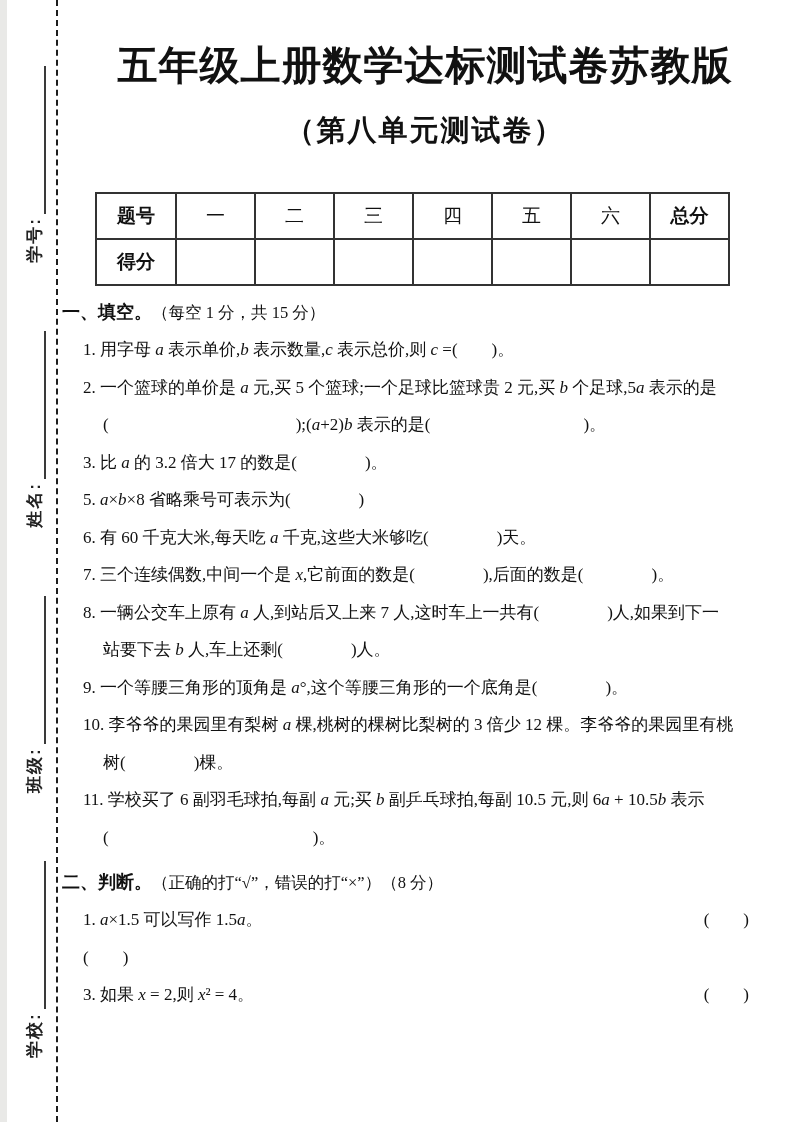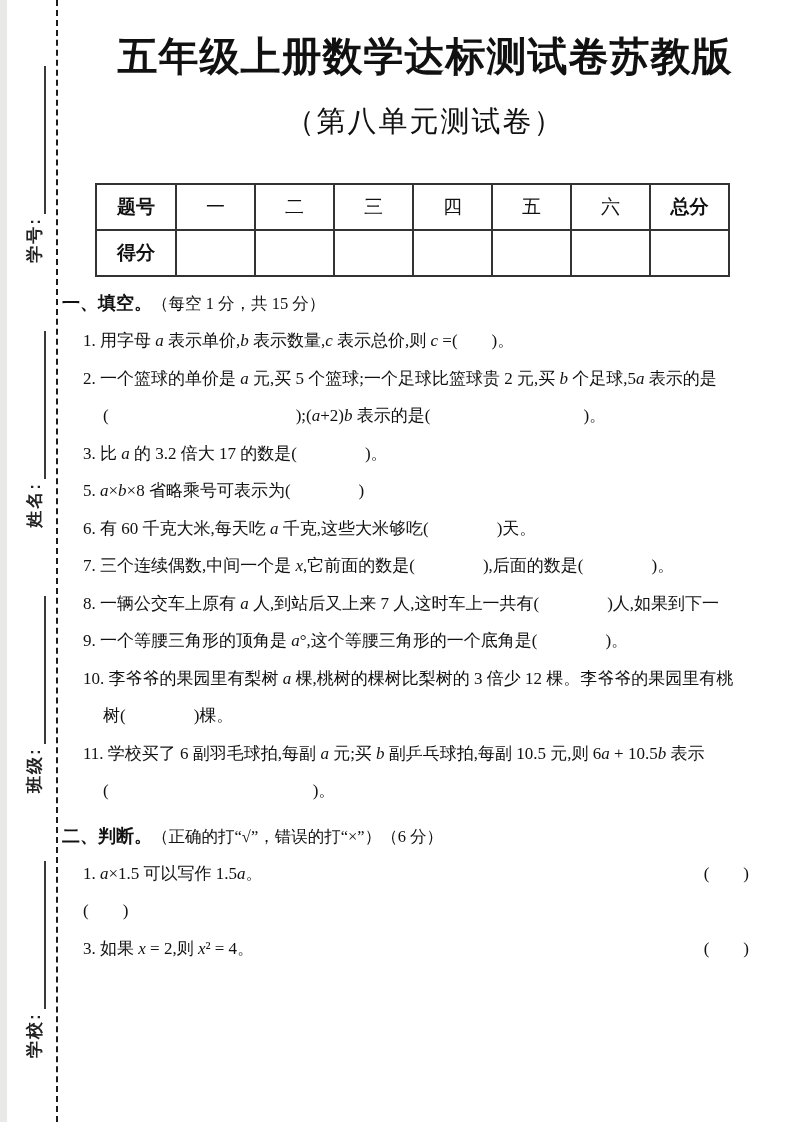--- a/index.html
+++ b/index.html
@@ -23,28 +23,28 @@
     transform:rotate(-90deg); transform-origin:0 0;
     display:flex; align-items:flex-end; justify-content:space-between;
     font-size:17px; font-weight:600; color:#222;
   }
   .info-field { display:flex; align-items:flex-end; }
   .info-label { letter-spacing:2px; white-space:pre; }
   .info-line {
     display:inline-block; width:148px; height:16px;
     border-bottom:2px solid #3a3a3a; margin-left:3px;
   }
-  .main { position:absolute; left:57px; top:7px; width:736px; }
+  .main { position:absolute; left:57px; top:16px; width:736px; }
   .title {
     margin:26px 0 0; text-align:center;
     font-size:40px; font-weight:bold; letter-spacing:1px; line-height:46px;
   }
   .subtitle {
     margin:24px 0 0; text-align:center;
-    font-size:29px; font-weight:normal; letter-spacing:2px; line-height:36px;
+    font-size:29px; font-weight:bold; letter-spacing:2px; line-height:36px;
   }
   table.score-table {
     border-collapse:collapse; table-layout:fixed;
     margin:44px 0 0 38px;
     border-radius:27px;
   }
   table.score-table td {
     border:2px solid #333; height:42px; text-align:center;
     font-size:19px; font-family:"Liberation Serif", serif;
   }
@@ -140,27 +140,28 @@
   <div class="section-heading"><span class="heading-title">一、填空。</span><span class="heading-note">（每空 1 分，共 15 分）</span></div>
 
   <div class="q-line">1. 用字母 <i class="v">a</i> 表示单价,<i class="v">b</i> 表示数量,<i class="v">c</i> 表示总价,则 <i class="v">c</i> =(　　)。</div>
   <div class="q-line">2. 一个篮球的单价是 <i class="v">a</i> 元,买 5 个篮球;一个足球比篮球贵 2 元,买 <i class="v">b</i> 个足球,5<i class="v">a</i> 表示的是</div>
   <div class="q-line cont">(　　　　　　　　　　　);(<i class="v">a</i>+2)<i class="v">b</i> 表示的是(　　　　　　　　　)。</div>
   <div class="q-line">3. 比 <i class="v">a</i> 的 3.2 倍大 17 的数是(　　　　)。</div>
   <div class="q-line">5. <i class="v">a</i>×<i class="v">b</i>×8 省略乘号可表示为(　　　　)</div>
   <div class="q-line">6. 有 60 千克大米,每天吃 <i class="v">a</i> 千克,这些大米够吃(　　　　)天。</div>
   <div class="q-line">7. 三个连续偶数,中间一个是 <i class="v">x</i>,它前面的数是(　　　　),后面的数是(　　　　)。</div>
   <div class="q-line">8. 一辆公交车上原有 <i class="v">a</i> 人,到站后又上来 7 人,这时车上一共有(　　　　)人,如果到下一</div>
+  <div class="q-line cont">站要下去 <i class="v">b</i> 人,车上还剩(　　　　)人。</div>
   <div class="q-line">9. 一个等腰三角形的顶角是 <i class="v">a</i>°,这个等腰三角形的一个底角是(　　　　)。</div>
   <div class="q-line">10. 李爷爷的果园里有梨树 <i class="v">a</i> 棵,桃树的棵树比梨树的 3 倍少 12 棵。李爷爷的果园里有桃</div>
   <div class="q-line cont">树(　　　　)棵。</div>
   <div class="q-line">11. 学校买了 6 副羽毛球拍,每副 <i class="v">a</i> 元;买 <i class="v">b</i> 副乒乓球拍,每副 10.5 元,则 6<i class="v">a</i> + 10.5<i class="v">b</i> 表示</div>
   <div class="q-line cont">(　　　　　　　　　　　　)。</div>
 
-  <div class="section-heading"><span class="heading-title">二、判断。</span><span class="heading-note">（正确的打“√”，错误的打“×”）（6 分）</span></div>
+  <div class="section-heading"><span class="heading-title">二、判断。</span><span class="heading-note">（正确的打“√”，错误的打“×”）（8 分）</span></div>
 
   <div class="j-row">
     <span>1. <i class="v">a</i>×1.5 可以写作 1.5<i class="v">a</i>。</span>
     <span>(　　)</span>
   </div>
   <div class="j-row">
     <span>(　　)</span>
   </div>
   <div class="j-row">
     <span>3. 如果 <i class="v">x</i> = 2,则 <i class="v">x</i>² = 4。</span>

